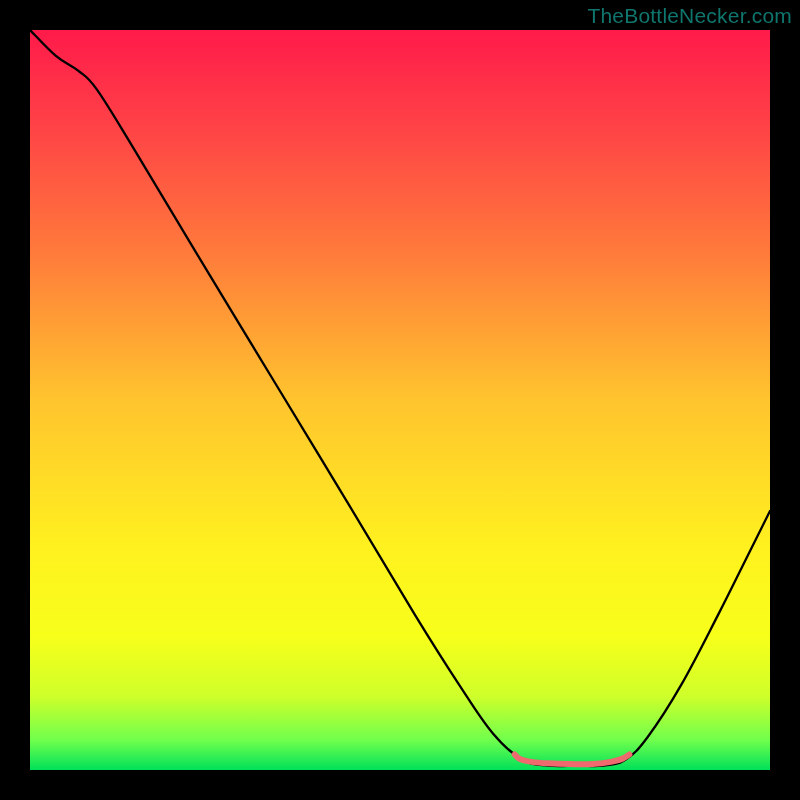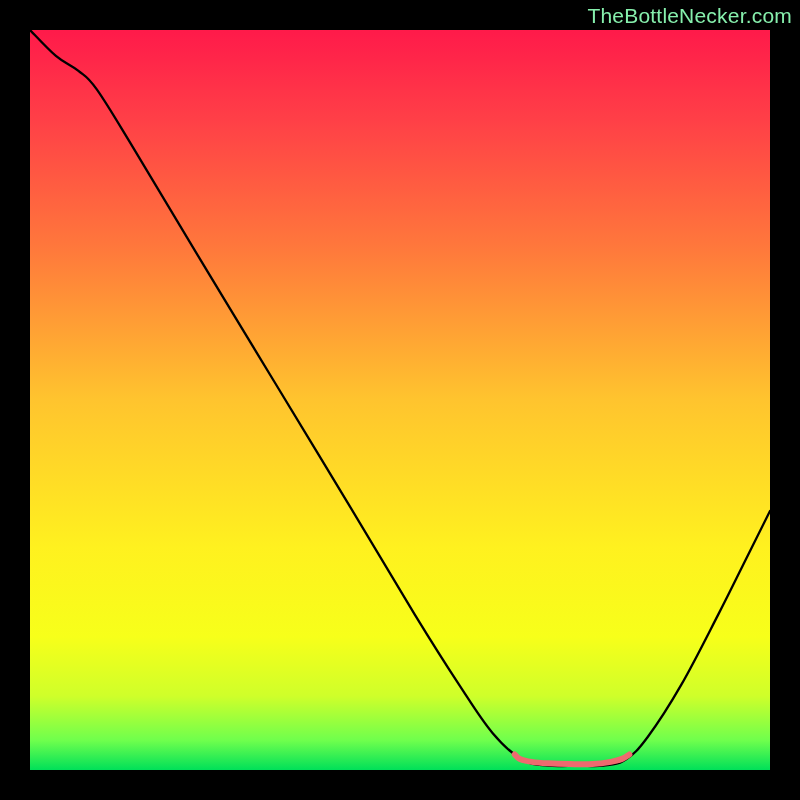--- a/index.html
+++ b/index.html
@@ -21,21 +21,21 @@
     position: absolute;
     left: 30px;
     top: 30px;
     width: 740px;
     height: 740px;
   }
   .attribution {
     position: absolute;
     top: 4px;
     right: 8px;
-    color: #86efac;
+    color: #0f766e;
     font-size: 21px;
     font-weight: 400;
     letter-spacing: 0.2px;
   }
 </style>
 </head>
 <body>
 
 <div class="frame">
   <svg class="plot" viewBox="0 0 740 740" preserveAspectRatio="none">

